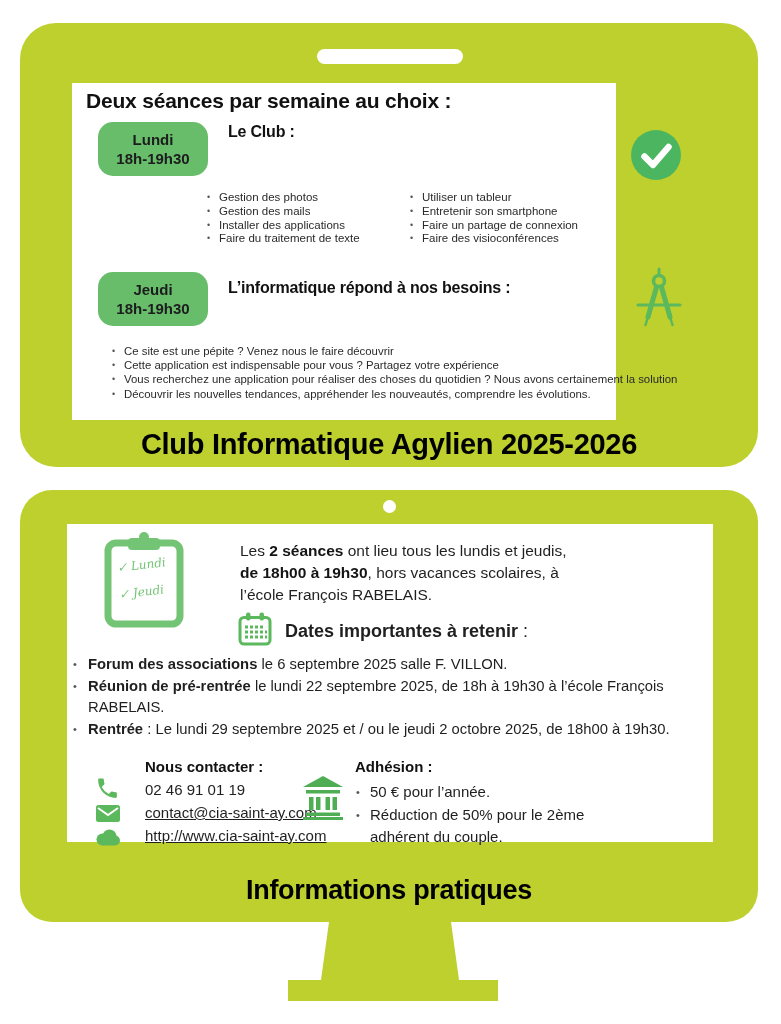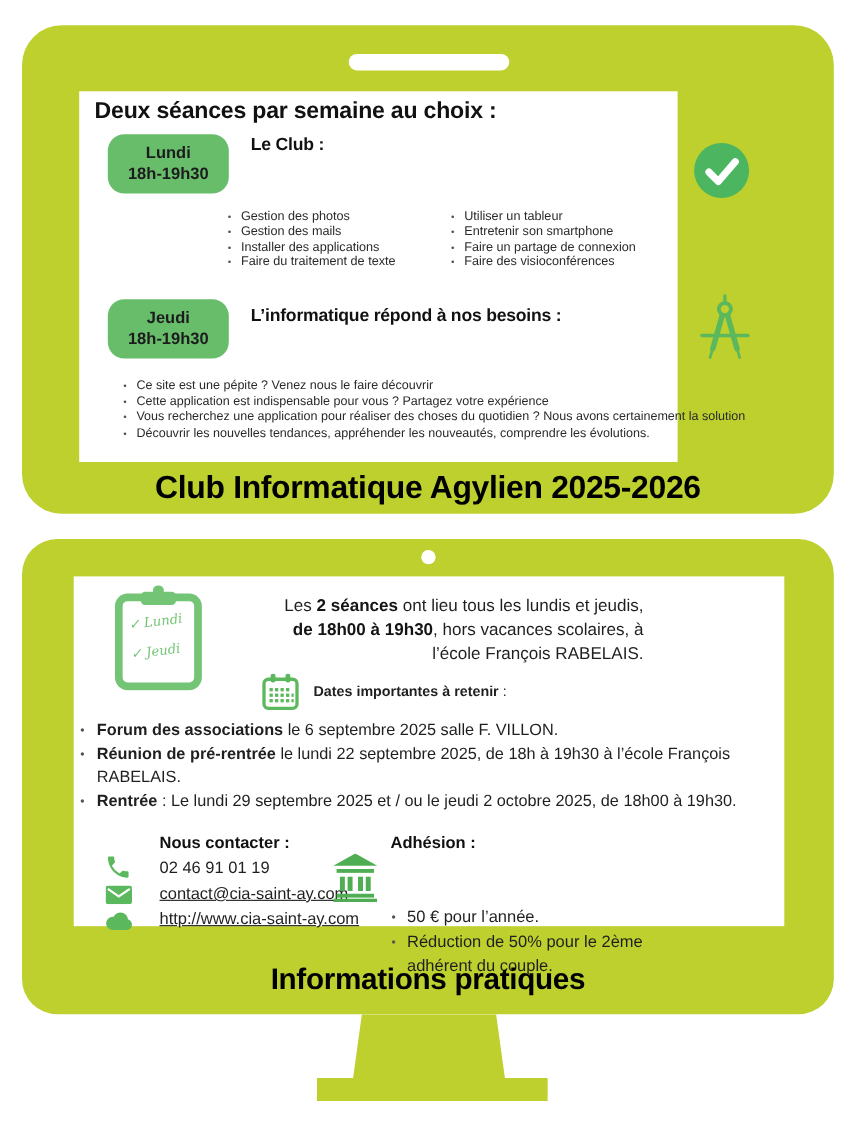--- a/index.html
+++ b/index.html
@@ -48,42 +48,42 @@
   .besoins-list{position:absolute;left:40px;top:261px;font-size:11.4px;line-height:14.2px;color:var(--body);}
   .icon-check{position:absolute;left:558px;top:46px;}
   .icon-compass{position:absolute;left:564px;top:184px;}
 
   
   .clipboard{position:absolute;left:35px;top:8px;width:84px;height:96px;}
   .clip-line{position:absolute;font-family:"DejaVu Serif",serif;font-style:italic;color:var(--green-light);
              font-size:12px;transform:rotate(-7deg);white-space:nowrap;}
   .clip-line1{left:15px;top:26px;}
   .clip-line2{left:17px;top:53px;}
-  .intro{position:absolute;left:173px;top:16px;width:345px;font-size:15.5px;line-height:22px;color:#1f1f1f;text-align:right;}
+  .intro{position:absolute;left:173px;top:16px;width:345px;font-size:15.5px;line-height:22px;color:#1f1f1f;}
   .intro b{color:#141414;}
   .icon-calendar{position:absolute;left:171px;top:88px;}
-  .dates-heading{position:absolute;left:218px;top:97px;font-size:13px;color:#1f1f1f;}
+  .dates-heading{position:absolute;left:218px;top:97px;font-size:18px;color:#1f1f1f;}
   .date-list{position:absolute;left:4px;top:130px;width:634px;font-size:14.8px;line-height:21.5px;color:#1f1f1f;}
   .date-list li{list-style:none;position:relative;padding-left:17px;margin:0;}
   .date-list li::before{content:"•";position:absolute;left:2px;top:0;color:#555;font-size:11px;}
   .nowrap{white-space:nowrap;}
 
   .contact-heading{position:absolute;left:78px;top:234px;font-size:15px;font-weight:bold;}
   .contact-line{position:absolute;left:78px;font-size:15px;color:#1f1f1f;}
   .c-phone{top:257px;}
   .c-email{top:280px;}
   .c-web{top:303px;}
   .contact-line a{color:#1f1f1f;text-decoration:underline;}
   .icon-phone{position:absolute;left:28px;top:252px;}
   .icon-envelope{position:absolute;left:29px;top:281px;}
   .icon-cloud{position:absolute;left:27px;top:304px;}
 
   .icon-bank{position:absolute;left:236px;top:252px;}
   .membership-heading{position:absolute;left:288px;top:234px;font-size:15px;font-weight:bold;}
-  .membership-list{position:absolute;left:288px;top:257px;width:240px;font-size:15px;line-height:22.5px;color:#1f1f1f;margin-top:42px;}
+  .membership-list{position:absolute;left:288px;top:257px;width:240px;font-size:15px;line-height:22.5px;color:#1f1f1f;}
   .membership-list li{list-style:none;position:relative;padding-left:15px;}
   .membership-list li::before{content:"•";position:absolute;left:1px;top:0;color:#555;font-size:11px;}
 
   
   .stand{position:absolute;left:288px;top:922px;width:210px;height:79px;}
 </style>
 </head>
 <body>
 
 <div class="page">

